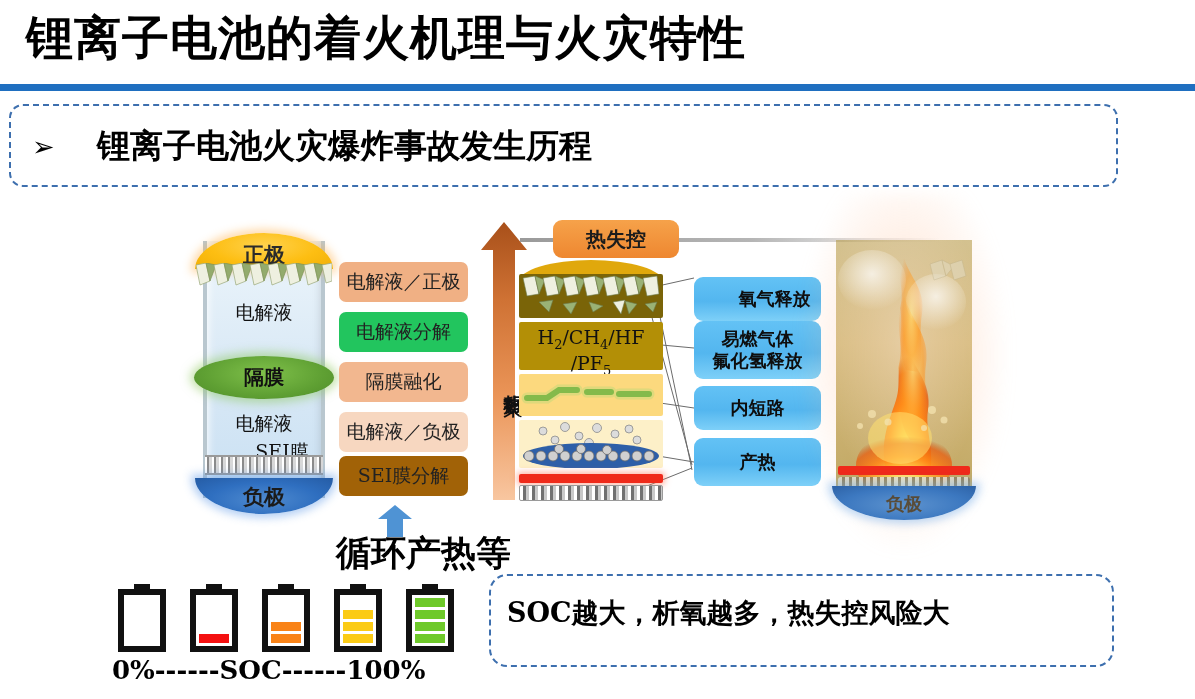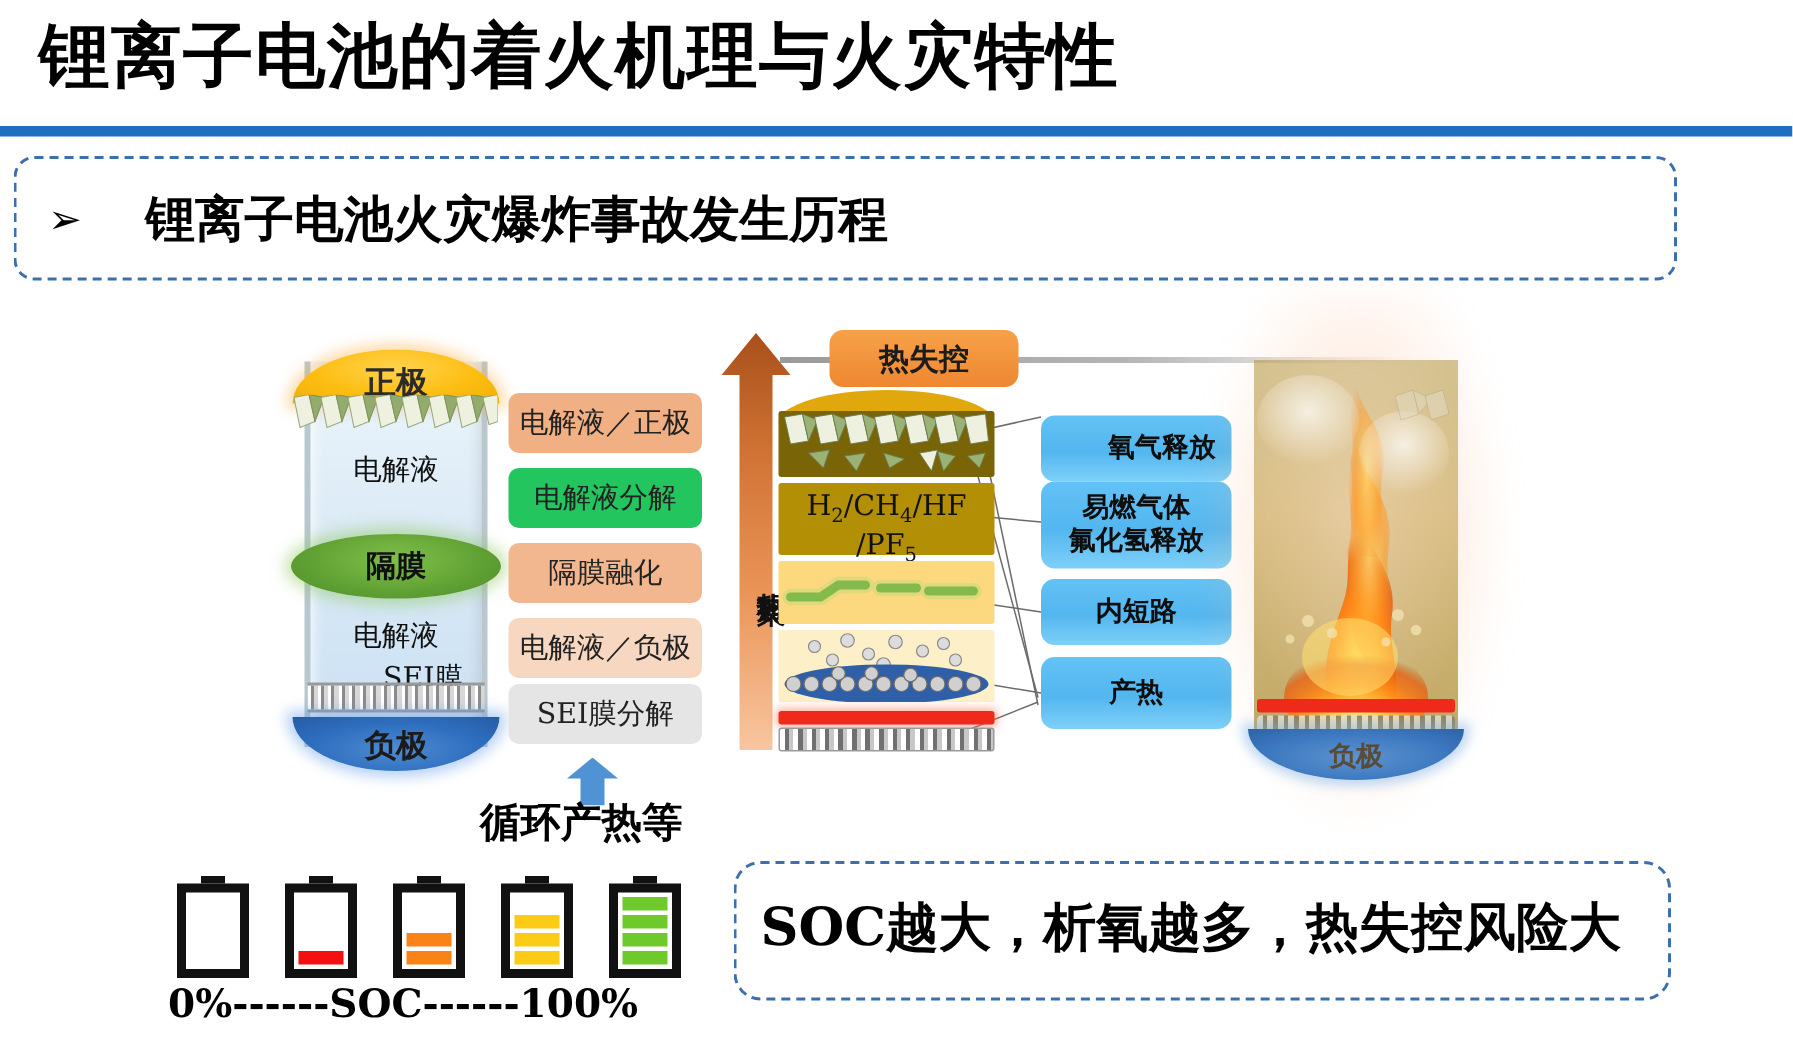--- a/index.html
+++ b/index.html
@@ -141,23 +141,23 @@
     position: absolute; left: 694px; width: 127px;
     background: linear-gradient(to bottom,#63c2f5 0%, #53b6ef 55%, #7ed0f8 100%);
     border-radius: 9px;
     display:flex; align-items:center; justify-content:center; text-align:center;
     font-size: 18px; font-weight: bold; color: #0e0e0e; line-height: 1.2;
     font-family: "DejaVu Serif", "Liberation Serif", serif;
   }
 
   
   .cycle-text {
-    position: absolute; left: 320px; top: 530px;
+    position: absolute; left: 336px; top: 530px;
     font-family: "DejaVu Sans", "Liberation Sans", sans-serif;
-    font-size: 27px; font-weight: bold; color: #000; white-space: nowrap; text-align: right;
+    font-size: 35px; font-weight: bold; color: #000; white-space: nowrap; text-align: right;
   }
 
   
   .batt { position: absolute; top: 584px; width: 48px; height: 68px; }
   .batt .tip {
     position: absolute; left: 16px; top: 0; width: 16px; height: 6px; background: #111;
   }
   .batt .shell {
     position: absolute; left: 0; top: 5px; width: 48px; height: 63px;
     border: 6px solid #111; background: #fff;
@@ -171,21 +171,21 @@
   }
 
   
   .soc-box {
     position: absolute; left: 489px; top: 574px; width: 625px; height: 93px;
     border: 2px dashed #3d6fae; border-radius: 18px;
   }
   .soc-text {
     position: absolute; left: 507px; top: 595px;
     font-family: "DejaVu Serif", "Liberation Serif", serif;
-    font-size: 35px; font-weight: bold; color: #000; white-space: nowrap;
+    font-size: 27px; font-weight: bold; color: #000; white-space: nowrap;
   }
 
   
   .fire-wrap { position: absolute; left: 836px; top: 228px; width: 136px; height: 290px; }
   .fire-glow {
     position:absolute; left:-36px; top:-34px; width:208px; height:358px;
     background: radial-gradient(ellipse at 50% 45%, rgba(255,150,80,.38) 0%, rgba(255,190,150,.22) 42%, rgba(255,255,255,0) 72%);
     filter: blur(7px);
   }
   .fire-body {
@@ -260,21 +260,21 @@
   <div class="cyl-label" style="left:221px; top:439px;">SEI膜</div>
   <div class="sei-band"></div>
 
   <div class="cap-bot"></div>
   <div class="cap-bot-label">负极</div>
 
   <div class="rx" style="top:262px; background:#f0b084;">电解液／正极</div>
   <div class="rx" style="top:312px; background:#22c55e;">电解液分解</div>
   <div class="rx" style="top:362px; background:#f2b78f;">隔膜融化</div>
   <div class="rx" style="top:412px; background:#f7d7c0;">电解液／负极</div>
-  <div class="rx" style="top:456px; background:#e5e5e5;">SEI膜分解</div>
+  <div class="rx" style="top:456px; background:#a16207;">SEI膜分解</div>
 
   <div class="big-arrow">
     <svg width="46" height="278" viewBox="0 0 46 278">
       <defs>
         <linearGradient id="ag" x1="0" y1="0" x2="0" y2="1">
           <stop offset="0%" stop-color="#a8501a"></stop>
           <stop offset="28%" stop-color="#cf7234"></stop>
           <stop offset="62%" stop-color="#ea9457"></stop>
           <stop offset="100%" stop-color="#f8c6a0"></stop>
         </linearGradient>

